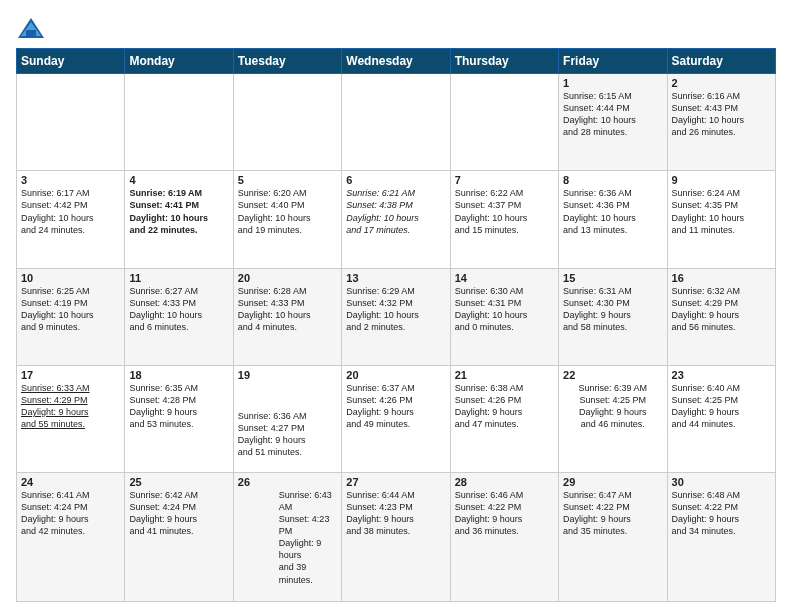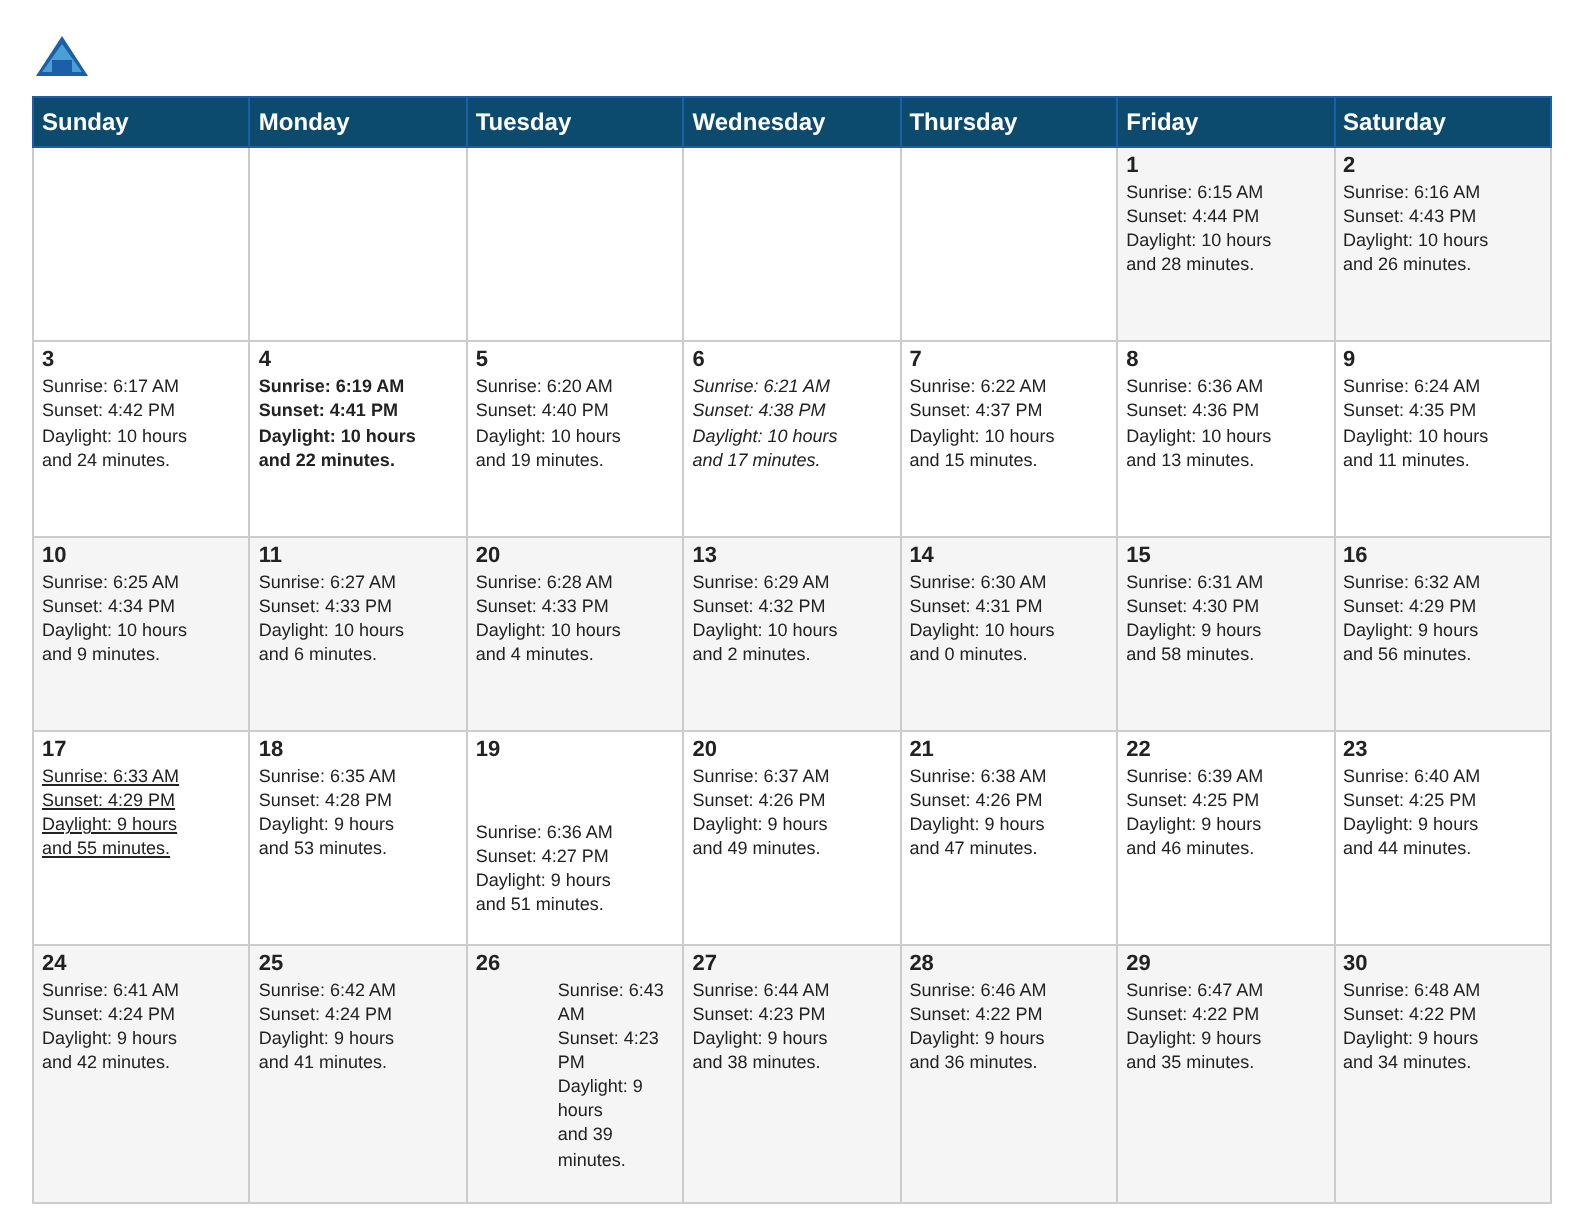--- a/index.html
+++ b/index.html
@@ -209,21 +209,21 @@
             <div class="day-info" style="white-space: pre-line;">Sunrise: 6:24 AM
 Sunset: 4:35 PM
 Daylight: 10 hours
 and 11 minutes.</div>
           </td>
         </tr>
         <tr>
           <td>
             <span class="day-num">10</span>
             <div class="day-info" style="white-space: pre-line;">Sunrise: 6:25 AM
-Sunset: 4:34 PM
+Sunset: 4:19 PM
 Daylight: 10 hours
 and 9 minutes.</div>
           </td>
           <td>
             <span class="day-num">11</span>
             <div class="day-info" style="white-space: pre-line;">Sunrise: 6:27 AM
 Sunset: 4:33 PM
 Daylight: 10 hours
 and 6 minutes.</div>
           </td>
@@ -294,21 +294,21 @@
           </td>
           <td>
             <span class="day-num">21</span>
             <div class="day-info" style="white-space: pre-line;">Sunrise: 6:38 AM
 Sunset: 4:26 PM
 Daylight: 9 hours
 and 47 minutes.</div>
           </td>
           <td>
             <span class="day-num">22</span>
-            <div class="day-info" style="white-space: pre-line;">Sunrise: 6:39 AM
+            <div class="day-info" style="white-space: pre-line; text-align: center;">Sunrise: 6:39 AM
 Sunset: 4:25 PM
 Daylight: 9 hours
 and 46 minutes.</div>
           </td>
           <td>
             <span class="day-num">23</span>
             <div class="day-info" style="white-space: pre-line;">Sunrise: 6:40 AM
 Sunset: 4:25 PM
 Daylight: 9 hours
 and 44 minutes.</div>

